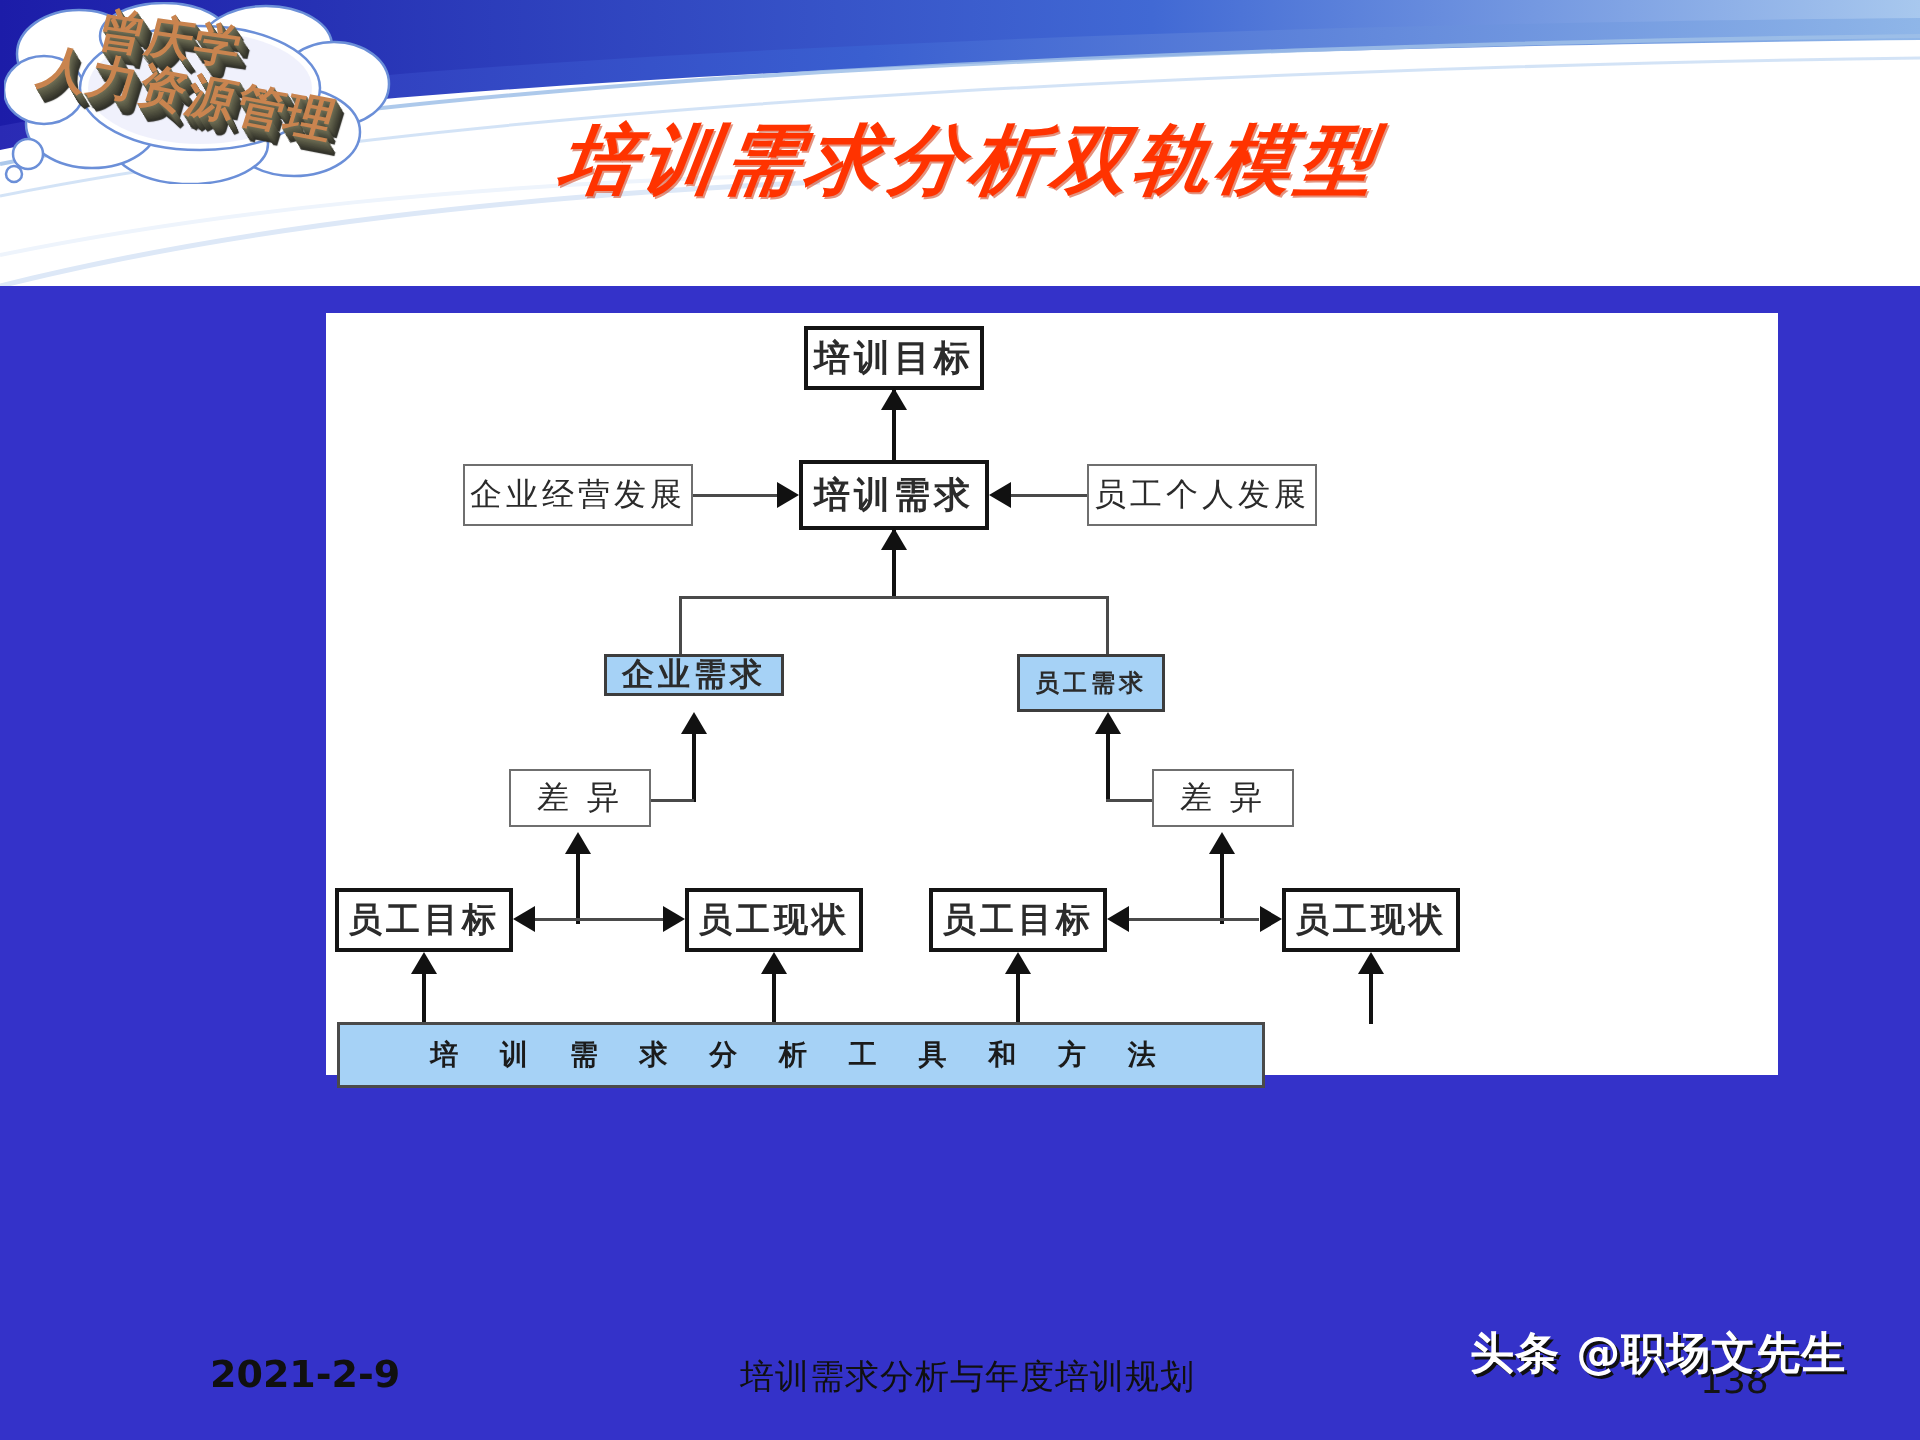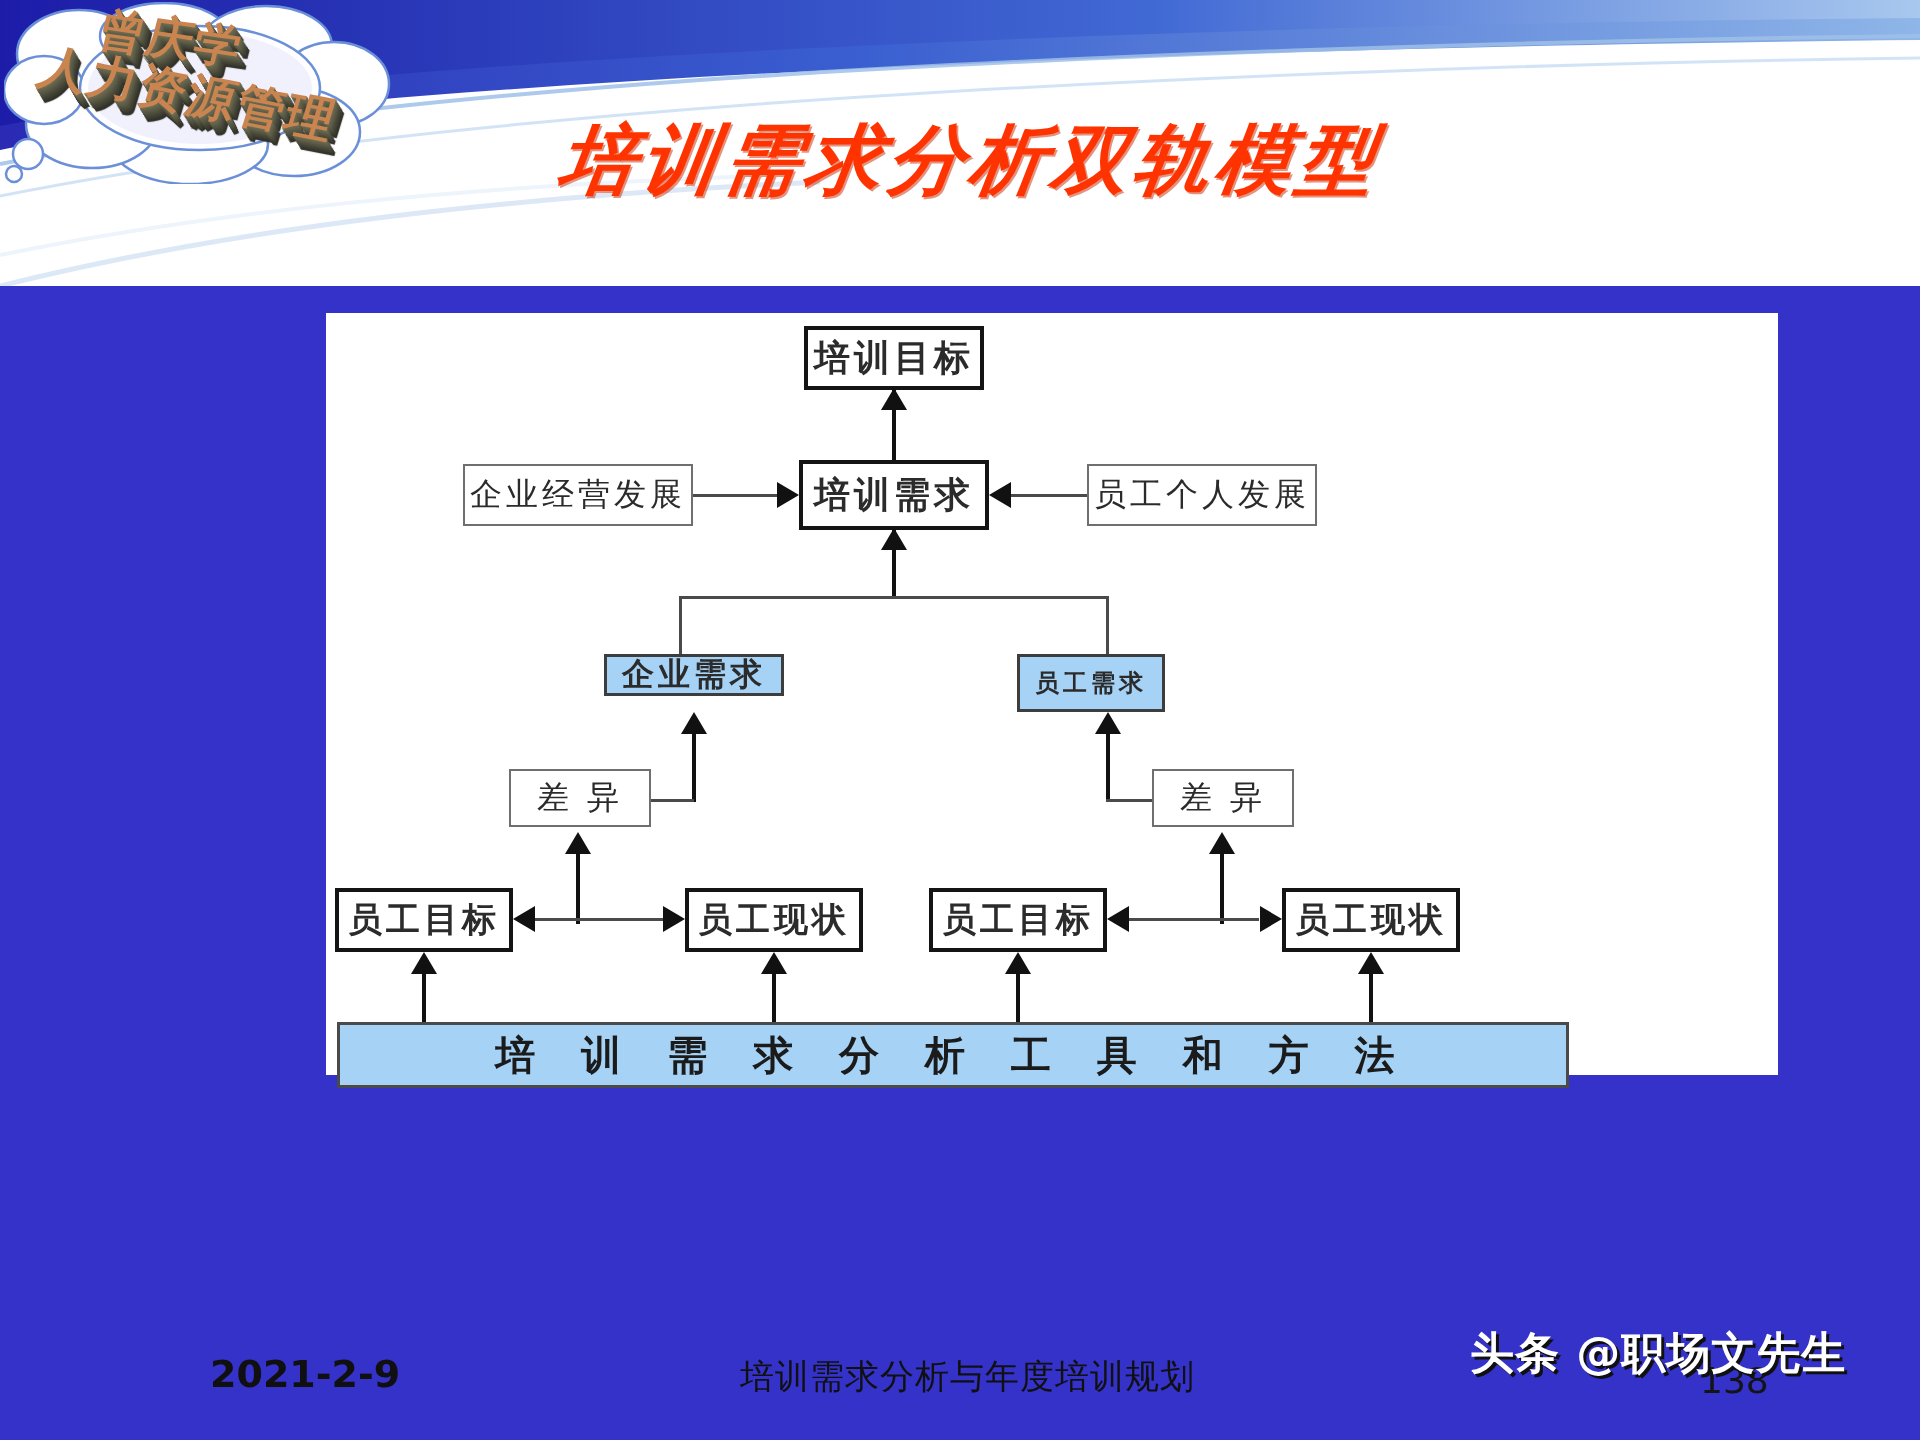--- a/index.html
+++ b/index.html
@@ -272,21 +272,21 @@
 
     <div class="ln-v-blk" style="left:445px;top:648px;height:62px;"></div>
     <div class="arw arw-up" style="left:434px;top:638px;"></div>
 
     <div class="ln-v-blk" style="left:689px;top:648px;height:62px;"></div>
     <div class="arw arw-up" style="left:678px;top:638px;"></div>
 
     <div class="ln-v-blk" style="left:1042px;top:648px;height:62px;"></div>
     <div class="arw arw-up" style="left:1031px;top:638px;"></div>
 
-    <div class="bar" style="left:10px;top:708px;width:1232px;height:66px;font-size:40px;letter-spacing:16px;justify-content:center;">
+    <div class="bar" style="left:10px;top:708px;width:928px;height:66px;font-size:28px;letter-spacing:16px;justify-content:center;">
       <span>培 训 需 求 分 析 工 具 和 方 法</span>
     </div>
 
   </div>
 </div>
 
 <div id="footer">
   <div id="footer-date">2021-2-9</div>
   <div id="footer-center">培训需求分析与年度培训规划</div>
   <div id="page-num">138</div>

